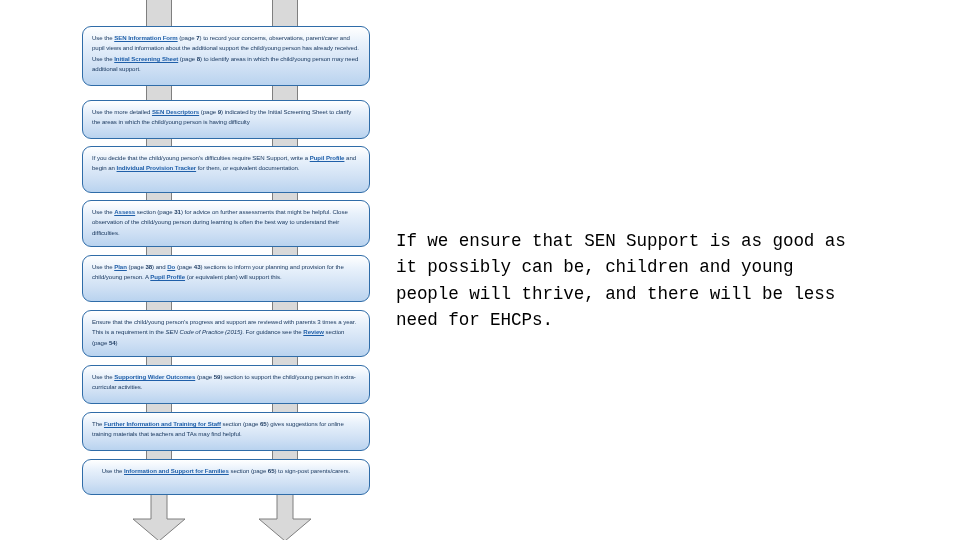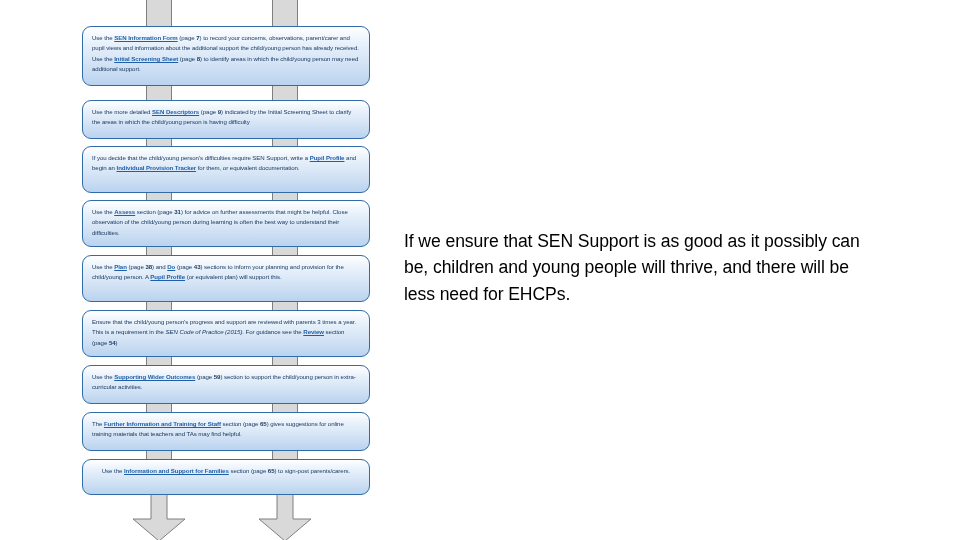--- a/index.html
+++ b/index.html
@@ -76,26 +76,25 @@
   }
   .down-arrow.left  { left: 53px; }
   .down-arrow.right { left: 179px; }
 
   
   #quote-text {
     position: absolute;
     left: 396px;
     top: 228px;
     width: 470px;
-    font-family: Liberation Sans, sans-serif;
+    font-family: Liberation Mono, monospace;
     font-size: 17.6px;
     line-height: 1.50;
     color: #000000;
     letter-spacing: -0.1px;
-    margin-left: 8px;
   }
 </style>
 </head>
 <body>
 
 <div id="flow-diagram">
   <div class="connector-row" id="flow-layer">
       <div class="connector left" style="top: 0px; height: 28px;"></div>
       <div class="connector right" style="top: 0px; height: 28px;"></div>
       <div class="connector left" style="top: 84px; height: 18px;"></div>

